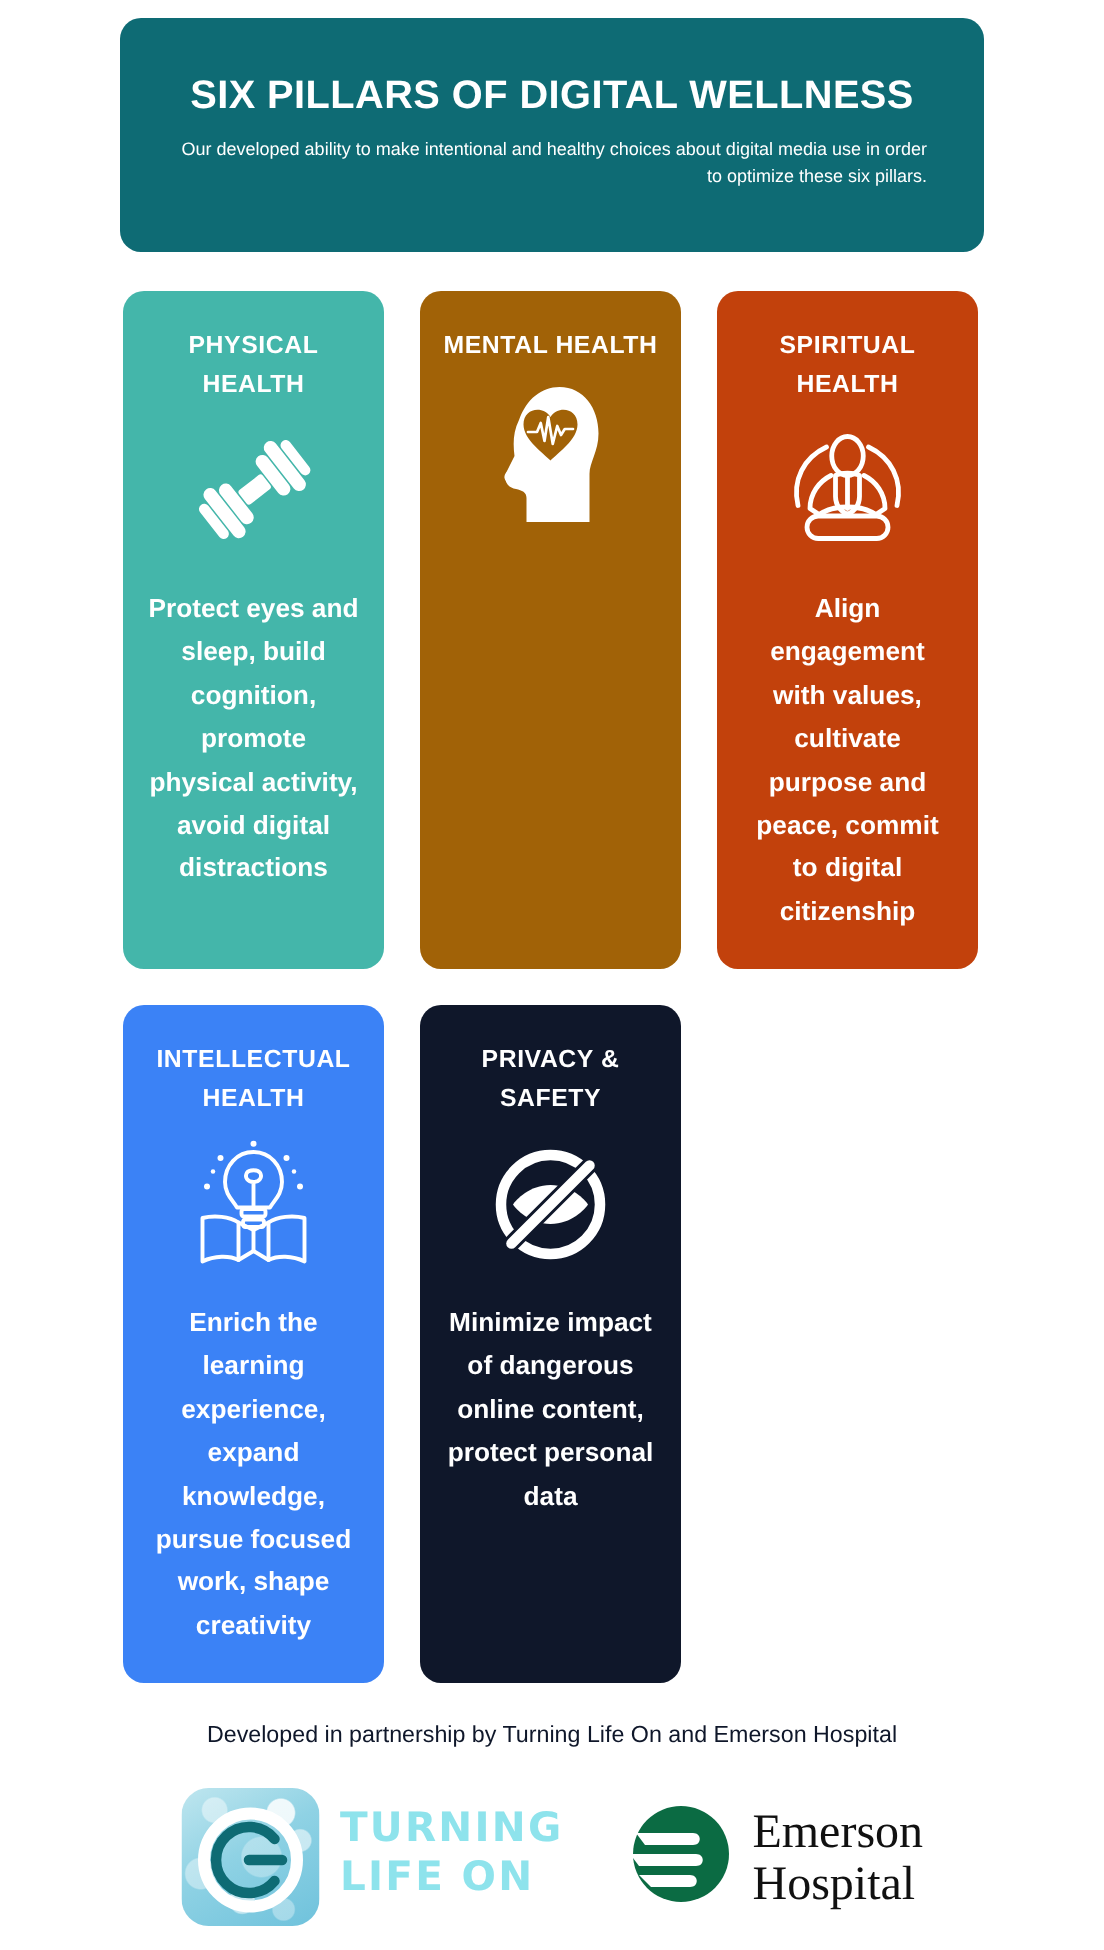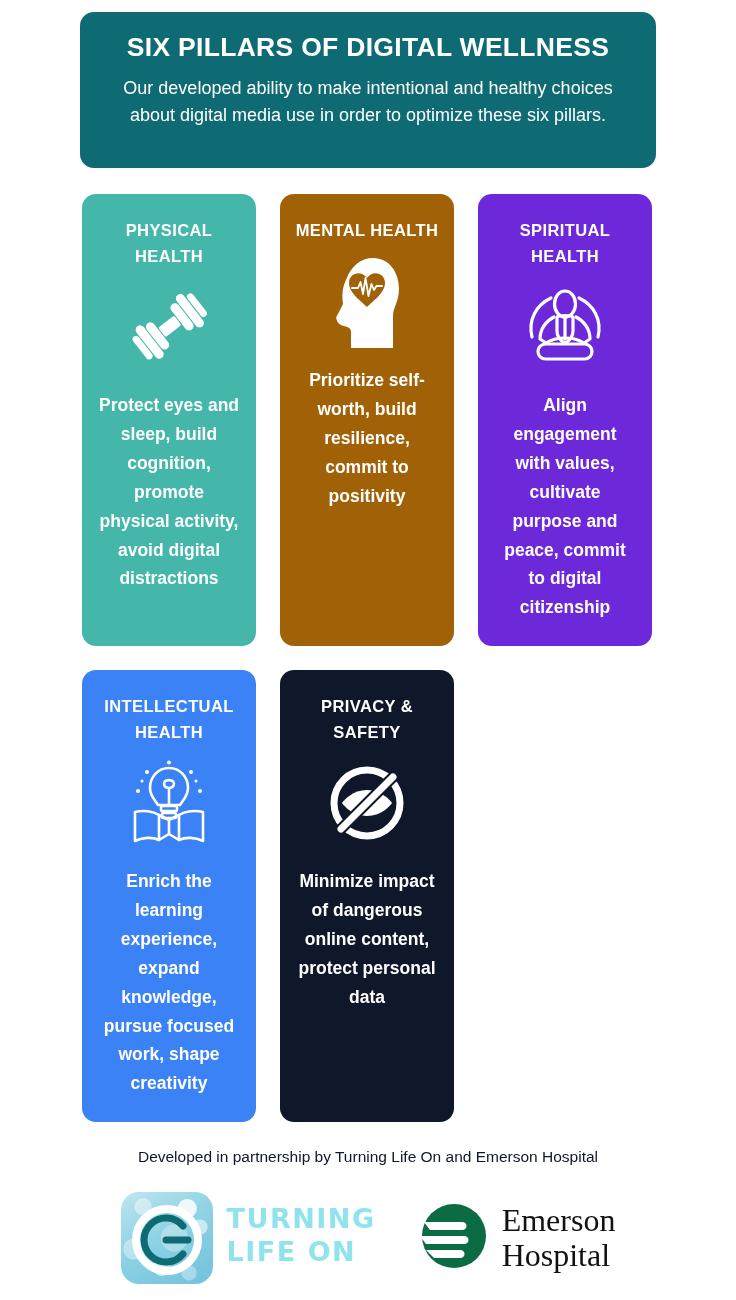--- a/index.html
+++ b/index.html
@@ -25,37 +25,38 @@
   
   .header {
     position: absolute;
     left: 80px;
     top: 12px;
     width: 576px;
     height: 156px;
     background: #0E6B74;
     border-radius: 14px;
     box-sizing: border-box;
-    padding: 16px 34px 16px 34px;
+    padding: 32px 34px 16px 34px;
     text-align: center;
     color: #ffffff;
   }
   .header-title {
     font-size: 26.5px;
     font-weight: bold;
     letter-spacing: 0.3px;
     line-height: 1.15;
     margin: 4px 0 10px 0;
   }
   .header-sub {
-    font-size: 18px;
+    font-size: 12px;
     font-weight: normal;
     line-height: 1.45;
     margin: 13px auto;
     max-width: 500px;
+    text-align: right;
   }
 
   
   .grid {
     position: absolute;
     left: 82px;
     top: 194px;
     width: 572px;
   }
   .row {
@@ -215,24 +216,23 @@
             </defs>
             <g mask="url(#headmask)">
               <path fill="#ffffff" d="M44 2 C60 2, 70 16, 70 33 C70 45, 64 52, 64 60 L64 92 L22 92 L22 76
                    C22 72, 19 71, 15 70 C9 69, 6 64, 9 58 L14 48
                    C13 40, 13 32, 17 24 C22 10, 32 2, 44 2 Z"></path>
               <path fill="#ffffff" d="M11 57 C7 59, 6 63, 9 65 C11 66, 14 65, 15 63 Z"></path>
             </g>
             <path fill="none" stroke="#ffffff" stroke-width="1.8" stroke-linejoin="round" stroke-linecap="round" d="M23 32 L29 32 L31.5 26 L34 38 L36.5 22 L39.5 40 L42.5 28 L45 34 L47.5 30 L53 30"></path>
           </svg>
         </div>
-        <div class="card-desc">Prioritize self-worth, build resilience, commit to positivity</div>
-      </div>
-
-      <div class="card" style="background:#6d28d9">
+      </div>
+
+      <div class="card" style="background:#c2410c">
         <div class="card-title">SPIRITUAL HEALTH</div>
         <div class="card-icon">
           <svg width="82" height="80" viewBox="0 0 82 80">
             <g fill="none" stroke="#ffffff" stroke-width="3.2" stroke-linecap="round" stroke-linejoin="round">
               <path d="M27 11 C12 18, 4 33, 8 50 M55 11 C70 18, 78 33, 74 50"></path>
               <ellipse cx="41" cy="17" rx="10.5" ry="13"></ellipse>
               <path d="M30 30 C22 34, 16 42, 16 52 L22 56"></path>
               <path d="M52 30 C60 34, 66 42, 66 52 L60 56"></path>
               <path d="M33 30 C36 28, 46 28, 49 30 L49 44 C49 50, 45 54, 41 56 C37 54, 33 50, 33 44 Z"></path>
               <path d="M41 31 L41 52"></path>

